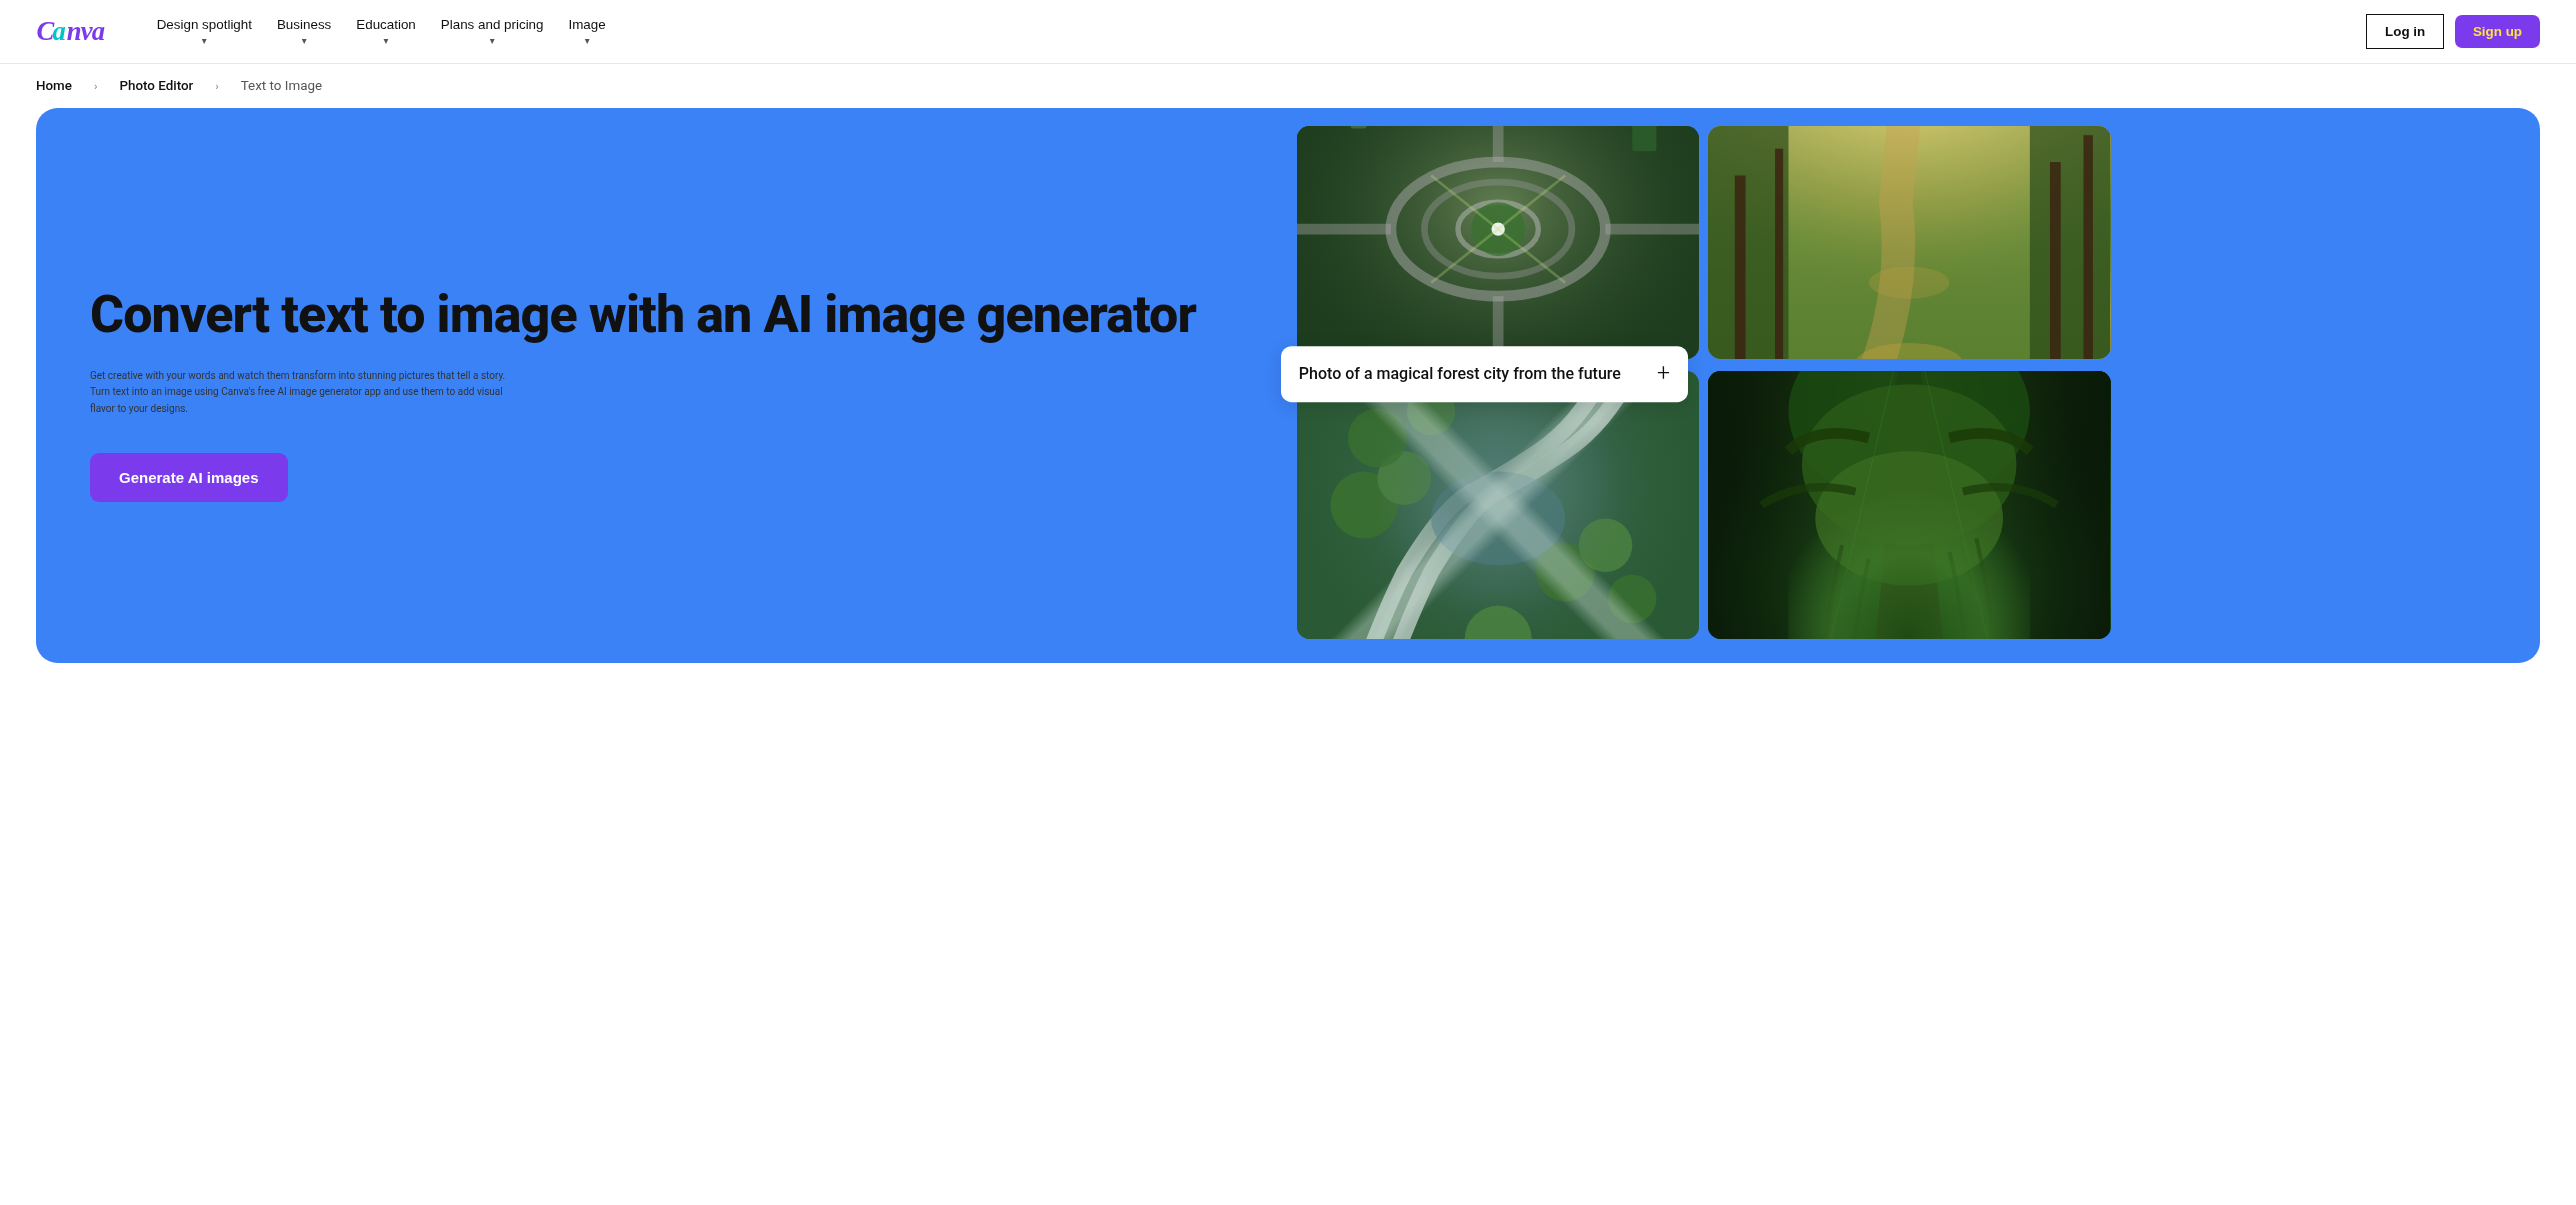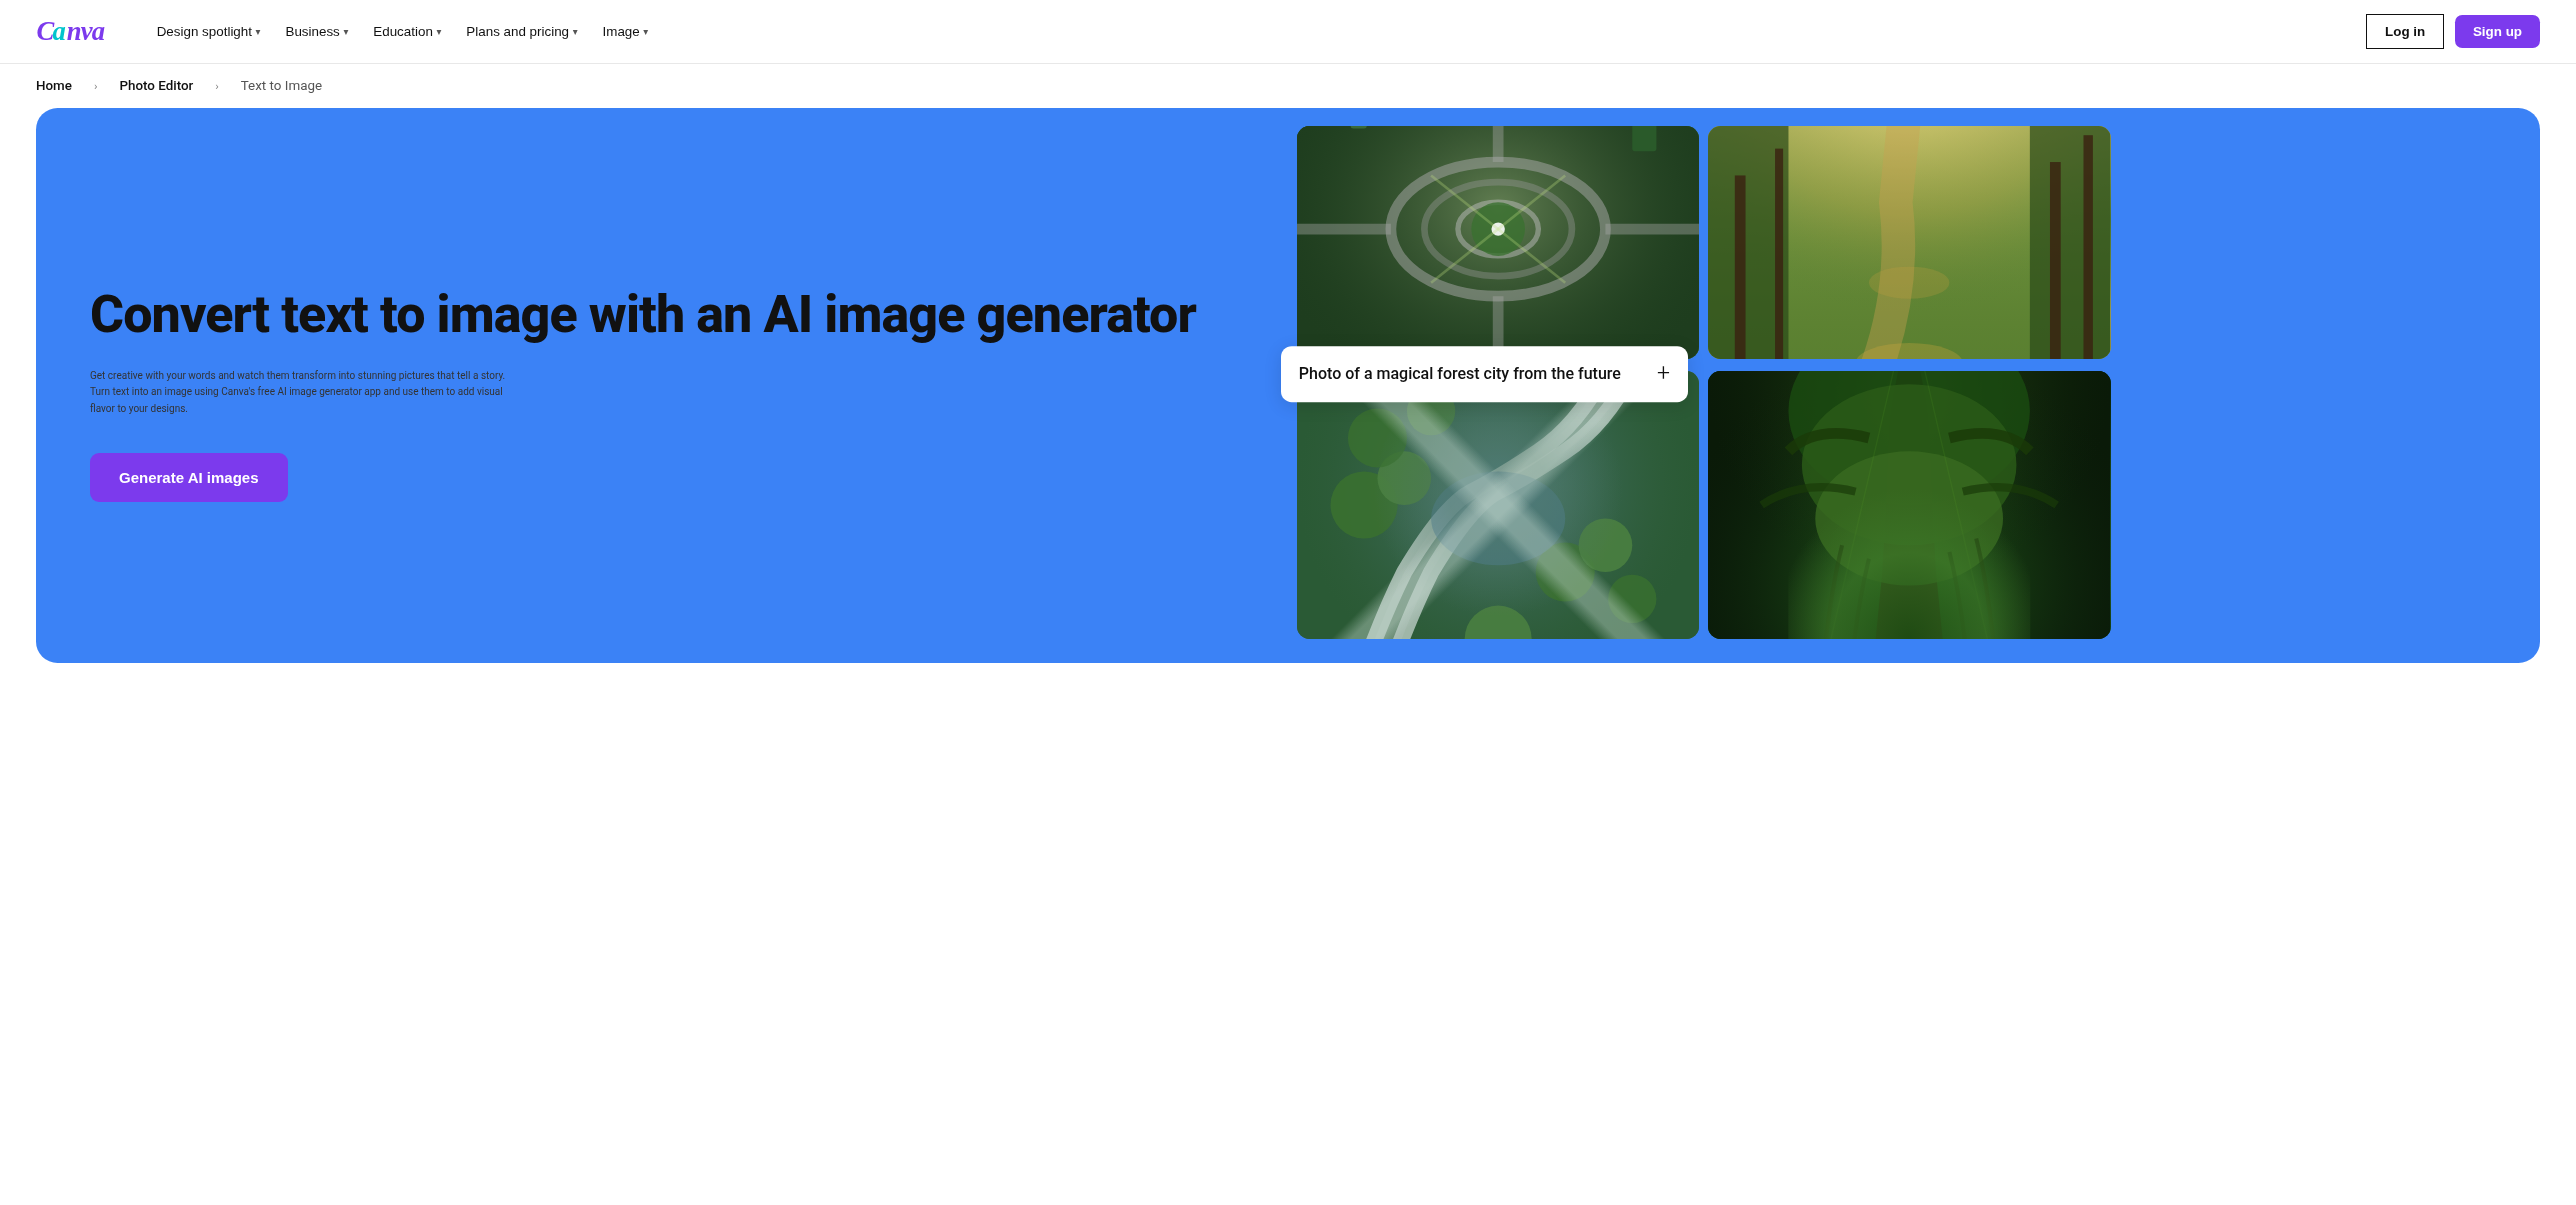--- a/index.html
+++ b/index.html
@@ -15,31 +15,31 @@
     .nav-logo { display: flex; align-items: center; }
     .canva-logo-text {
       font-size: 25px; font-weight: 700; color: #7c3aed;
       font-style: italic; letter-spacing: -0.9px;
     }
     .nav-links { display: flex; align-items: center; gap: 3.6px; }
     .nav-link {
       display: flex; align-items: center; gap: 3.6px;
       padding: 7.2px 10.7px; border-radius: 7.2px; cursor: pointer;
       font-size: 13.4px; color: #111; font-weight: 500;
-      border: none; background: none; white-space: nowrap;
+      border: none; background: none; white-space: nowrap; flex-direction: column;
     }
     .chevron { font-size: 9.8px; color: #555; }
     .nav-right { display: flex; align-items: center; gap: 10.7px; }
     .btn-login {
       padding: 9px 18px; border-radius: 0; border: 1.3px solid #111;
       background: #fff; font-size: 13.4px; font-weight: 600; cursor: pointer; color: #111;
     }
     .btn-signup {
       padding: 9px 18px; border-radius: 7.2px; border: none;
-      background: #7c3aed; font-size: 13.4px; font-weight: 600; cursor: pointer; color: #ffffff;
+      background: #7c3aed; font-size: 13.4px; font-weight: 600; cursor: pointer; color: #fde047;
     }
 
     
     .breadcrumb {
       display: flex; align-items: center; gap: 22px;
       padding: 14.3px 36px; font-size: 13.4px;
     }
     .breadcrumb a { color: #111; text-decoration: none; font-weight: 500; }
     .breadcrumb .sep { color: #888; font-size: 11.6px; }
     .breadcrumb .current { color: #555; }

